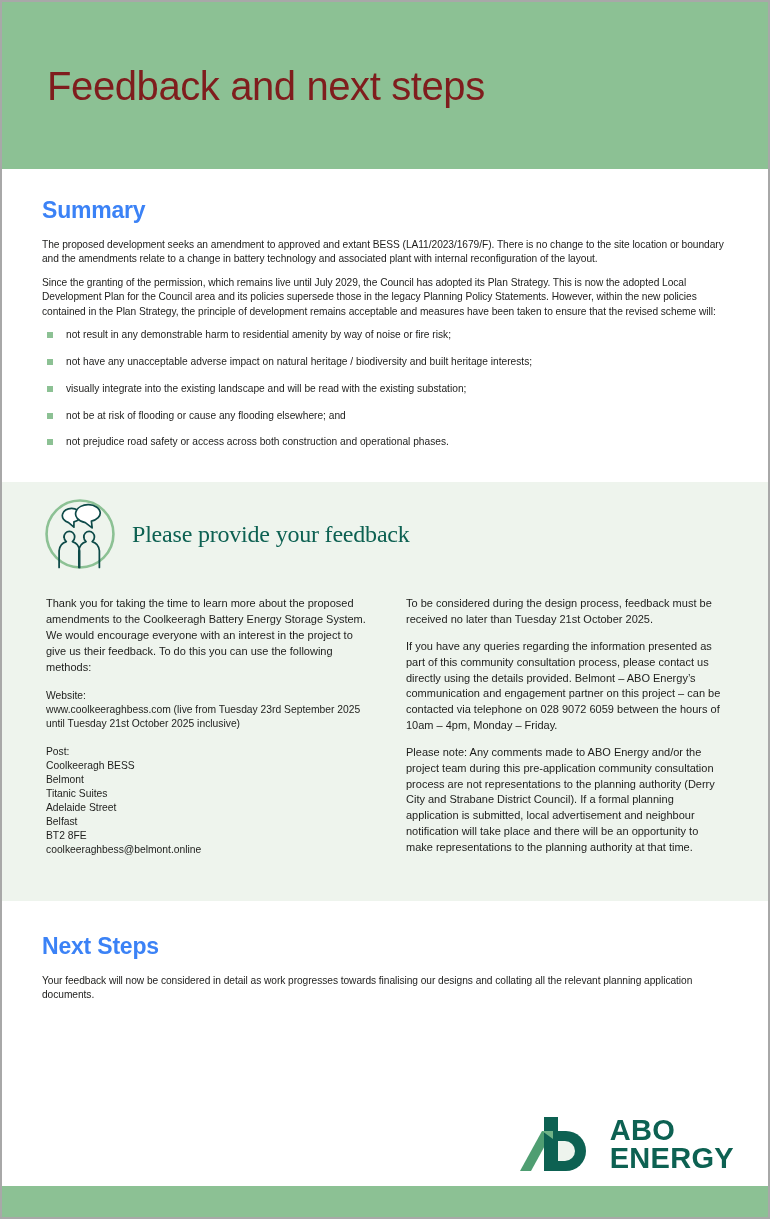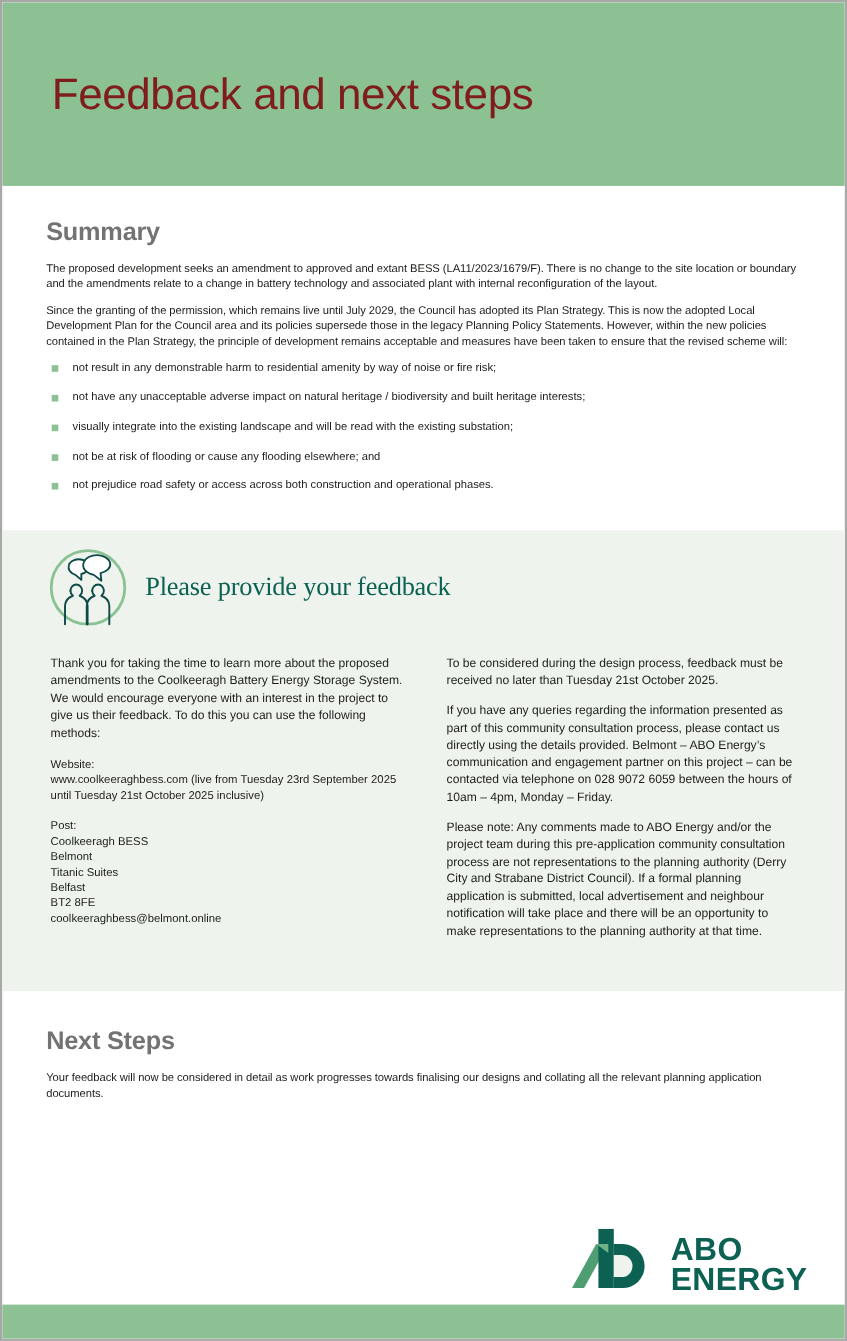--- a/index.html
+++ b/index.html
@@ -37,21 +37,21 @@
     letter-spacing: -0.4px;
     line-height: 1;
   }
 
   
   .section {
     padding: 0 40px;
     box-sizing: border-box;
   }
   .section-heading {
-    color: #737373;
+    color: #3b82f6;
     font-size: 23px;
     font-weight: bold;
     margin: 0;
     letter-spacing: -0.2px;
   }
 
   p.body-text {
     color: #1d1d1b;
     font-size: 10.2px;
     line-height: 1.42;
@@ -139,21 +139,21 @@
     padding-top: 32px;
   }
   .next-steps-block .section-heading { margin-bottom: 14px; }
 
   
   .logo-wrap {
     position: absolute;
     right: 34px;
     bottom: 38px;
     display: flex;
-    align-items: flex-end;
+    align-items: flex-start;
     gap: 12px;
   }
   .logo-mark { width: 78px; height: 62px; display: block; }
   .logo-text {
     color: #0d6152;
     font-weight: bold;
     font-size: 29px;
     line-height: 0.96;
     letter-spacing: 0.3px;
   }
@@ -226,20 +226,21 @@
         <p>Thank you for taking the time to learn more about the proposed amendments to the Coolkeeragh Battery Energy Storage System. We would encourage everyone with an interest in the project to give us their feedback. To do this you can use the following methods:</p>
         <div class="contact-block">
           <div class="addr-line">Website:</div>
           <div class="addr-line">www.coolkeeraghbess.com (live from Tuesday 23rd September 2025 until Tuesday 21st October 2025 inclusive)</div>
         </div>
         <div class="contact-block">
           <div class="addr-line">Post:</div>
           <div class="addr-line">Coolkeeragh BESS</div>
           <div class="addr-line">Belmont</div>
           <div class="addr-line">Titanic Suites</div>
+          <div class="addr-line">Adelaide Street</div>
           <div class="addr-line">Belfast</div>
           <div class="addr-line">BT2 8FE</div>
           <div class="addr-line">coolkeeraghbess@belmont.online</div>
         </div>
       </div>
 
       <div class="feedback-col">
         <p>To be considered during the design process, feedback must be received no later than Tuesday 21st October 2025.</p>
         <p>If you have any queries regarding the information presented as part of this community consultation process, please contact us directly using the details provided. Belmont – ABO Energy’s communication and engagement partner on this project – can be contacted via telephone on 028 9072 6059 between the hours of 10am – 4pm, Monday – Friday.</p>
         <p>Please note: Any comments made to ABO Energy and/or the project team during this pre-application community consultation process are not representations to the planning authority (Derry City and Strabane District Council). If a formal planning application is submitted, local advertisement and neighbour notification will take place and there will be an opportunity to make representations to the planning authority at that time.</p>

